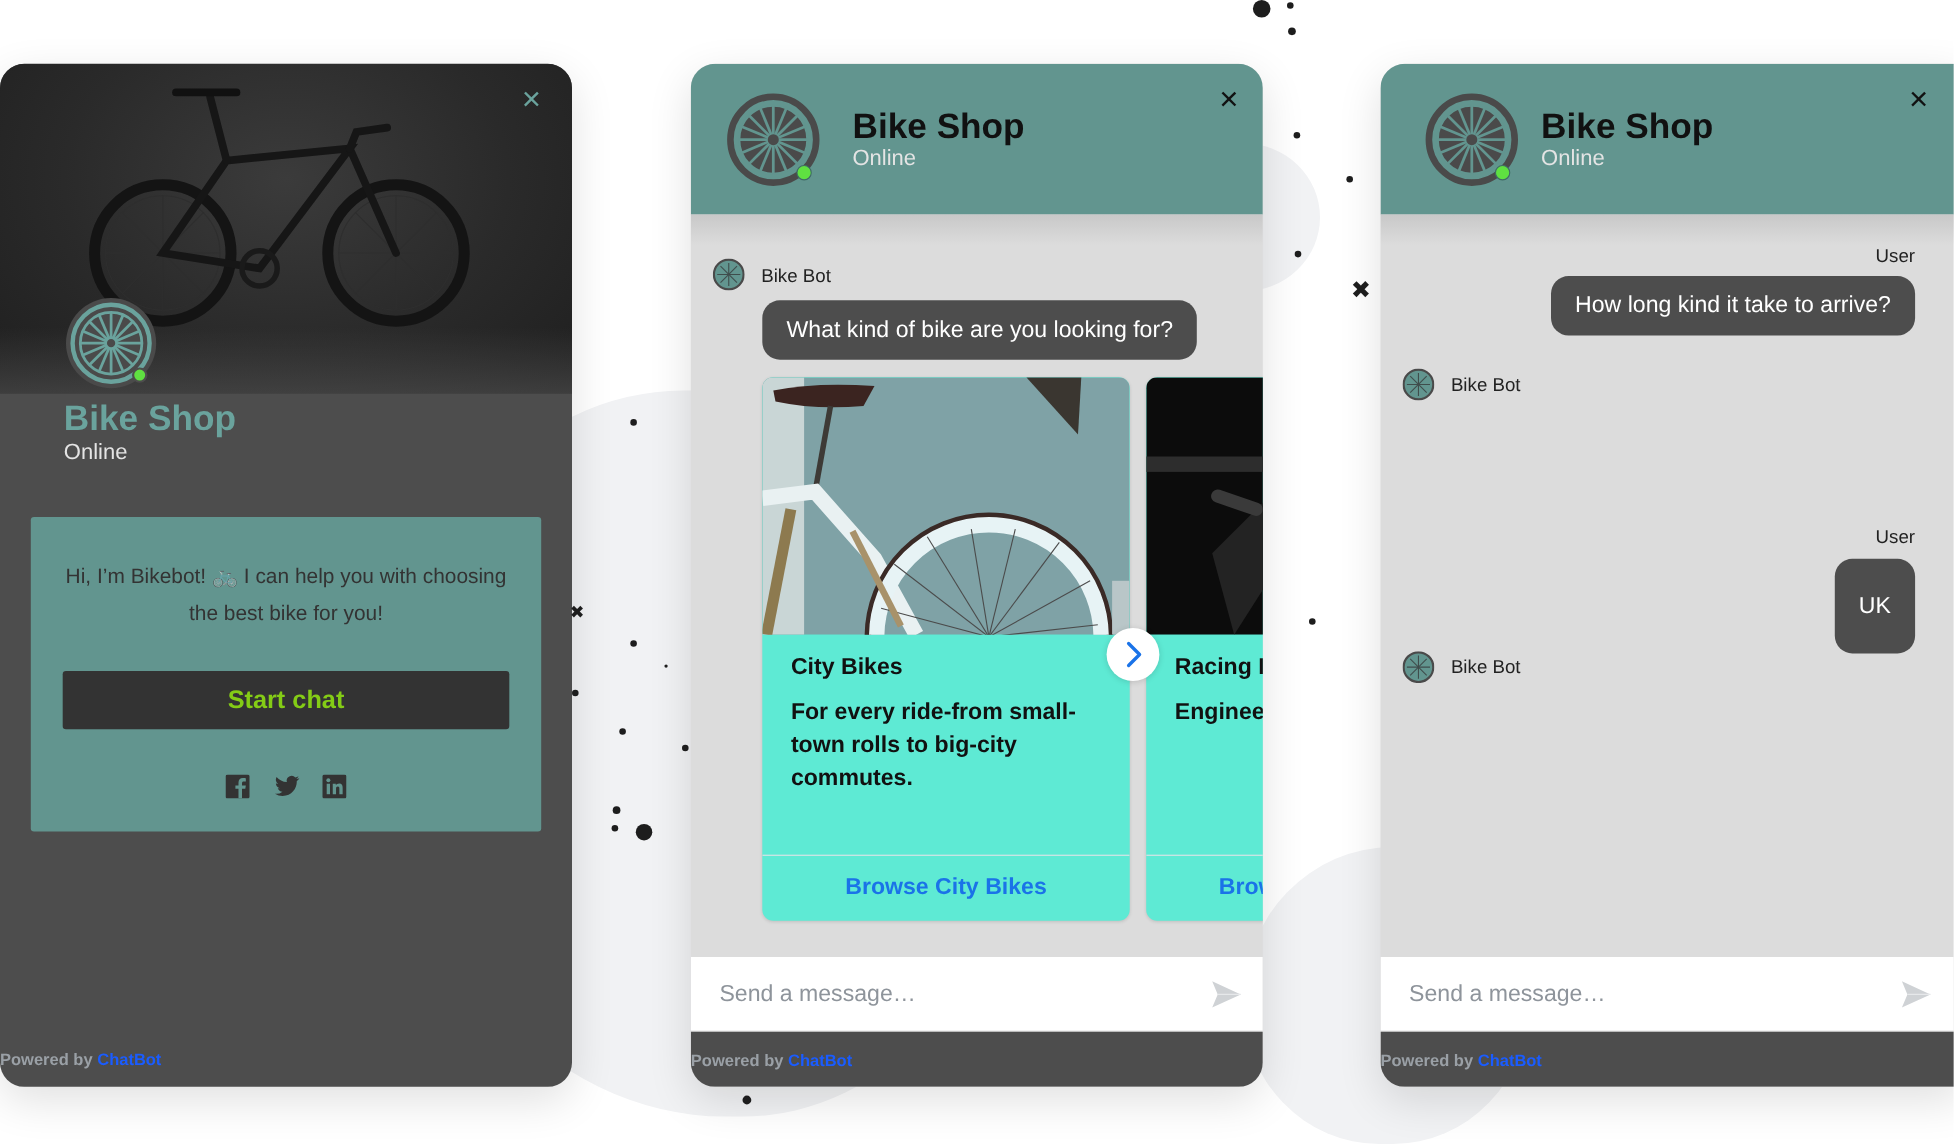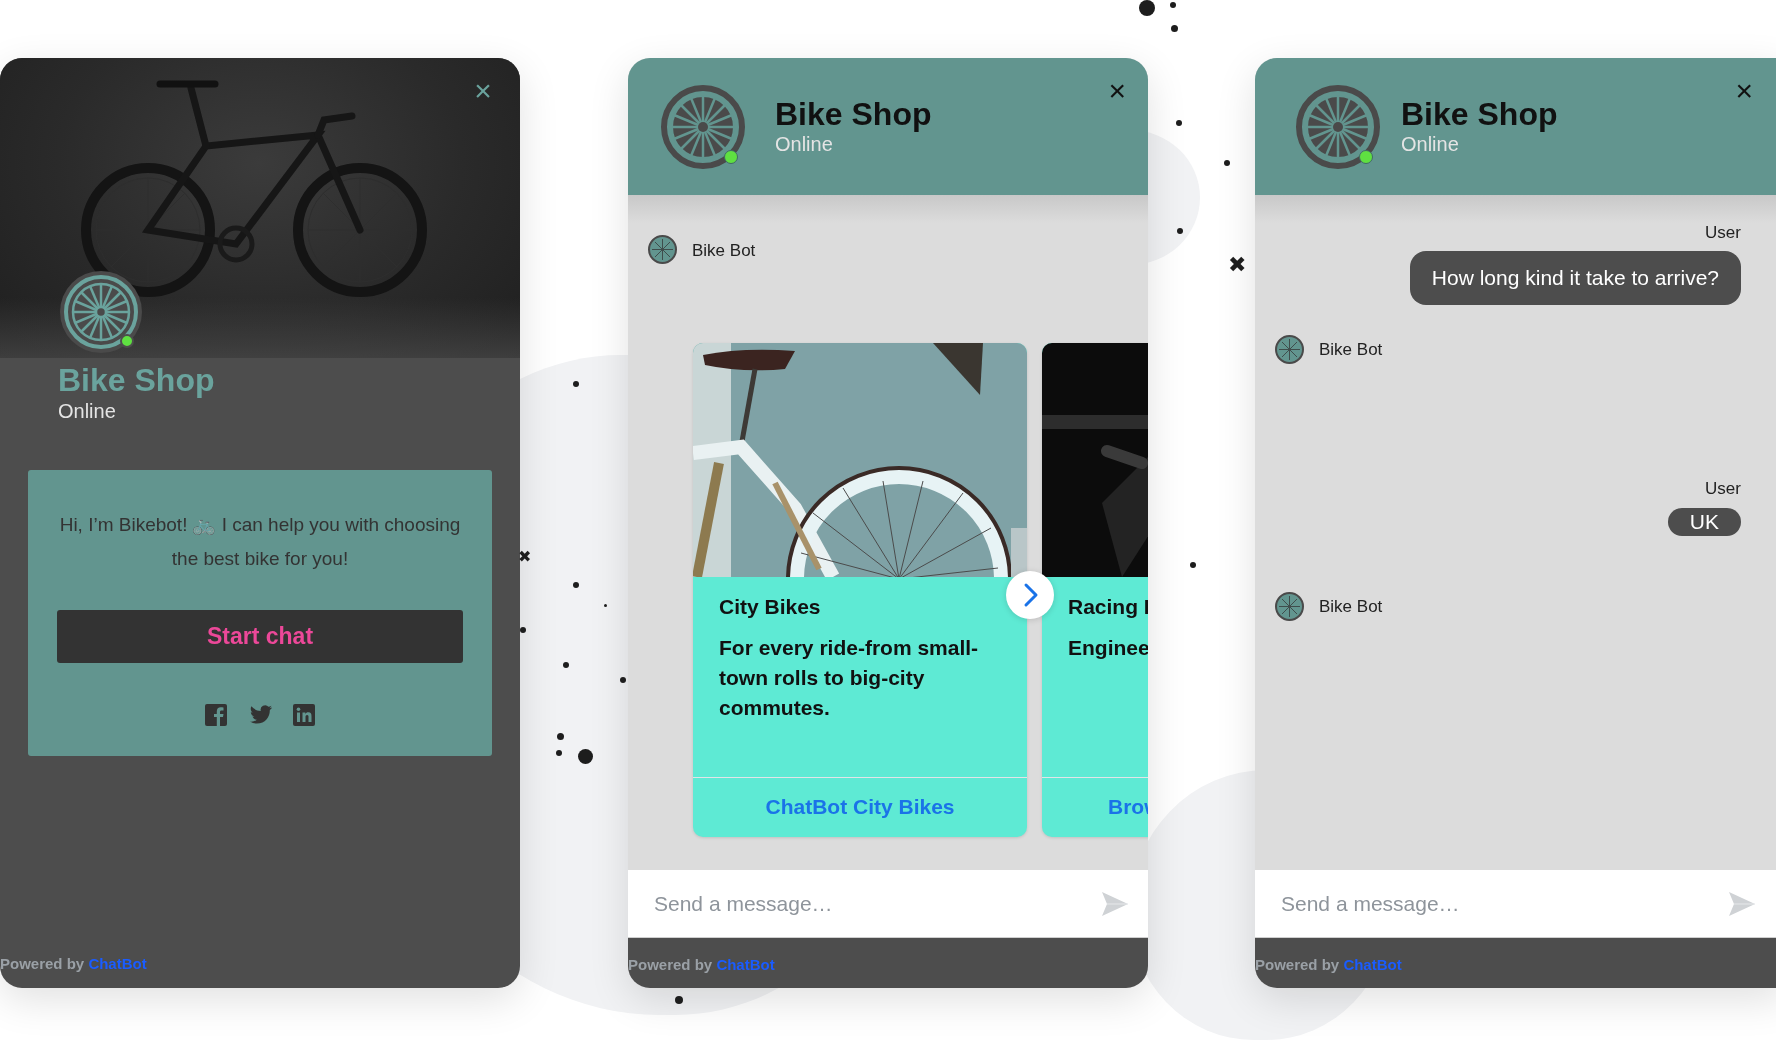--- a/index.html
+++ b/index.html
@@ -21,21 +21,21 @@
   #p1 .hero-fade { position: absolute; left: 0; top: 240px; width: 520px; height: 90px;
                    background: linear-gradient(to bottom, rgba(77,77,77,0) 0%, #4d4d4d 100%); }
   #p1 .close { position: absolute; right: 22px; top: 18px; width: 30px; height: 30px; color: #6aa39d; font-size: 30px; line-height: 30px; text-align: center; cursor: pointer; }
   #p1 .avatar { position: absolute; left: 60px; top: 213px; width: 82px; height: 82px; border-radius: 50%; background: #4a4a4a; }
   #p1 .avatar svg { width: 82px; height: 82px; }
   #p1 .online-dot { position: absolute; left: 120px; top: 276px; width: 14px; height: 14px; border-radius: 50%; background: #5fe041; border: 2px solid #4d4d4d; }
   #p1 .title { position: absolute; left: 58px; top: 304px; font-size: 32px; font-weight: bold; color: #6aa39d; }
   #p1 .status { position: absolute; left: 58px; top: 342px; font-size: 20px; color: #e4e4e4; }
   #p1 .welcome-box { position: absolute; left: 28px; top: 412px; width: 464px; height: 286px; background: #62958f; border-radius: 3px; }
   #p1 .welcome-text { position: absolute; left: 30px; top: 38px; width: 404px; text-align: center; font-size: 19px; line-height: 34px; color: #333333; }
-  #p1 .start-btn { position: absolute; left: 29px; top: 140px; width: 406px; height: 53px; background: #333333; border-radius: 3px; color: #ec4899;
+  #p1 .start-btn { position: absolute; left: 29px; top: 140px; width: 406px; height: 53px; background: #333333; border-radius: 3px; color: #84cc16;
                    font-size: 23px; font-weight: bold; line-height: 53px; text-align: center; cursor: pointer; border: none; }
   #p1 .socials { position: absolute; left: 0; top: 234px; width: 464px; display: flex; justify-content: center; gap: 22px; }
   #p1 .socials span { width: 22px; height: 22px; display: inline-block; cursor: pointer; }
   .powered { position: absolute; left: 0; bottom: 16px; width: 100%; text-align: left; font-size: 15px; color: #9aa0a6; font-weight: bold; }
   .powered .brand { color: #1a5cff; }
 
   
   .chat { background: #dcdcdc; }
   .chat .header { position: absolute; left: 0; top: 0; width: 100%; height: 137px; background: #62958f; }
   .chat .header-shadow { position: absolute; left: 0; top: 137px; width: 100%; height: 28px; background: linear-gradient(to bottom, #c8c8c8, rgba(220,220,220,0)); }
@@ -199,20 +199,21 @@
   <svg class="mini-avatar" style="left:20px; top:177px;" viewBox="0 0 29 29">
     <circle cx="14.5" cy="14.5" r="13.5" fill="#62958f" stroke="#4a4a4a" stroke-width="2"></circle>
     <g stroke="#3f4d4c" stroke-width="1">
         <line x1="14.5" y1="4" x2="14.5" y2="25"></line>
         <line x1="4" y1="14.5" x2="25" y2="14.5"></line>
         <line x1="7" y1="7" x2="22" y2="22"></line>
         <line x1="22" y1="7" x2="7" y2="22"></line>
       </g>
   </svg>
   <div class="sender" style="left:64px; top:183px;">Bike Bot</div>
+  <div class="bubble dark" style="left:65px; top:215px; padding:14px 22px; white-space:nowrap;">What kind of bike are you looking for?</div>
 
   <div class="card" style="left:65px;">
     <svg class="img" viewBox="0 0 334 234" preserveAspectRatio="none">
       <rect width="334" height="234" fill="#7fa2a6"></rect>
       <rect x="0" y="0" width="38" height="234" fill="#c9d6d6"></rect>
       <path d="M240 0 L290 0 L287 52 Z" fill="#3a3630"></path>
       <path d="M10 12 Q50 4 102 8 L92 26 Q50 30 12 22 Z" fill="#3b2420"></path>
       <path d="M62 26 L48 104" stroke="#3d3a36" stroke-width="5"></path>
       <path d="M0 110 L48 104 L102 165 L140 234" stroke="#e9f1f2" stroke-width="14" fill="none"></path>
       <path d="M26 120 L4 234" stroke="#8d7a4f" stroke-width="10"></path>
@@ -227,21 +228,21 @@
           <line x1="206" y1="236" x2="298" y2="185"></line>
           <line x1="206" y1="236" x2="305" y2="225"></line>
           <line x1="206" y1="236" x2="108" y2="210"></line>
         </g>
       <path d="M82 140 L126 226" stroke="#a8926a" stroke-width="6"></path>
       <rect x="318" y="185" width="16" height="49" fill="#b9c6c8"></rect>
     </svg>
     <div class="c-title">City Bikes</div>
     <div class="c-desc">For every ride-from small-town rolls to big-city commutes.</div>
     <div class="divider"></div>
-    <div class="c-link">ChatBot City Bikes</div>
+    <div class="c-link">Browse City Bikes</div>
   </div>
 
   <div class="card" style="left:414px; text-align:left;">
     <svg class="img" viewBox="0 0 334 234" preserveAspectRatio="none">
       <rect width="334" height="234" fill="#0c0c0c"></rect>
       <rect x="0" y="72" width="334" height="14" fill="#2d2d2d"></rect>
       <path d="M60 160 L110 110 L140 140 L80 234 Z" fill="#232323"></path>
       <path d="M65 108 L100 120" stroke="#3a3a3a" stroke-width="12" stroke-linecap="round"></path>
     </svg>
     <div class="c-title">Racing Bikes</div>
@@ -303,21 +304,21 @@
     <g stroke="#3f4d4c" stroke-width="1">
         <line x1="14.5" y1="4" x2="14.5" y2="25"></line>
         <line x1="4" y1="14.5" x2="25" y2="14.5"></line>
         <line x1="7" y1="7" x2="22" y2="22"></line>
         <line x1="22" y1="7" x2="7" y2="22"></line>
       </g>
   </svg>
   <div class="sender" style="left:64px; top:282px;">Bike Bot</div>
 
   <div class="sender" style="right:44px; top:421px;">User</div>
-  <div class="bubble dark" style="right:44px; top:450px; padding:1px 22px; white-space:nowrap;">UK</div>
+  <div class="bubble dark" style="right:44px; top:450px; padding:30px 22px; white-space:nowrap;">UK</div>
 
   <svg class="mini-avatar" style="left:20px; top:534px;" viewBox="0 0 29 29">
     <circle cx="14.5" cy="14.5" r="13.5" fill="#62958f" stroke="#4a4a4a" stroke-width="2"></circle>
     <g stroke="#3f4d4c" stroke-width="1">
         <line x1="14.5" y1="4" x2="14.5" y2="25"></line>
         <line x1="4" y1="14.5" x2="25" y2="14.5"></line>
         <line x1="7" y1="7" x2="22" y2="22"></line>
         <line x1="22" y1="7" x2="7" y2="22"></line>
       </g>
   </svg>

